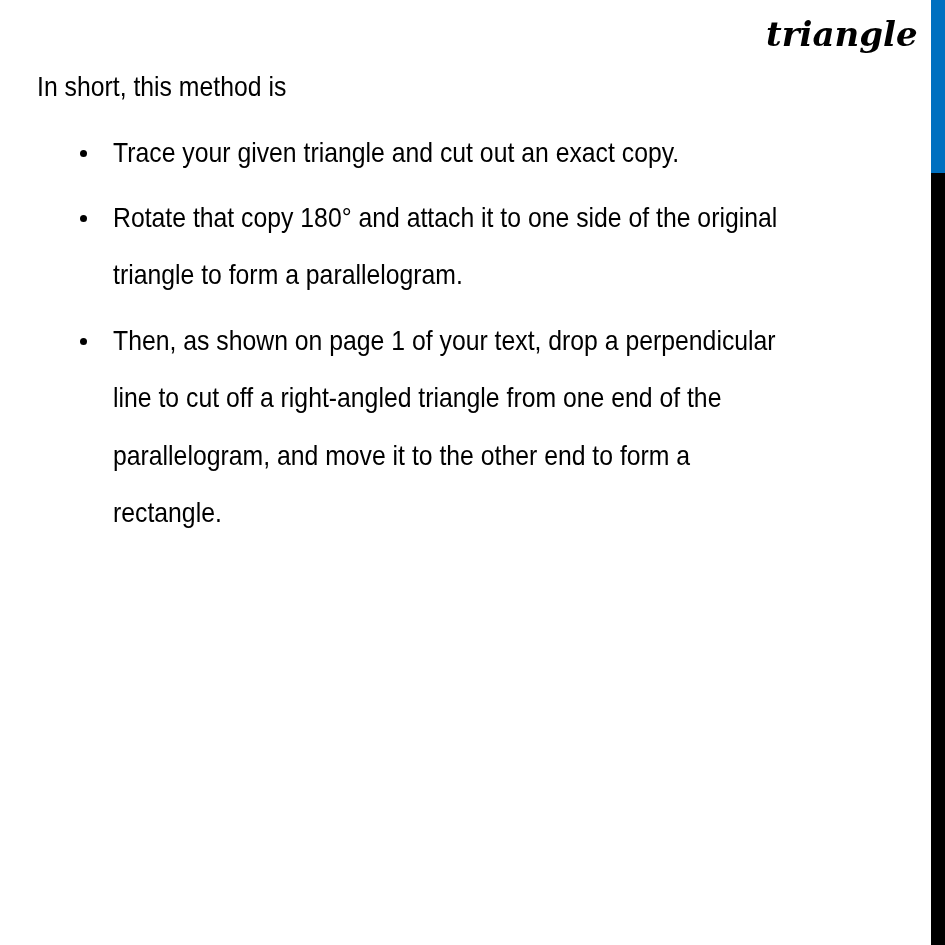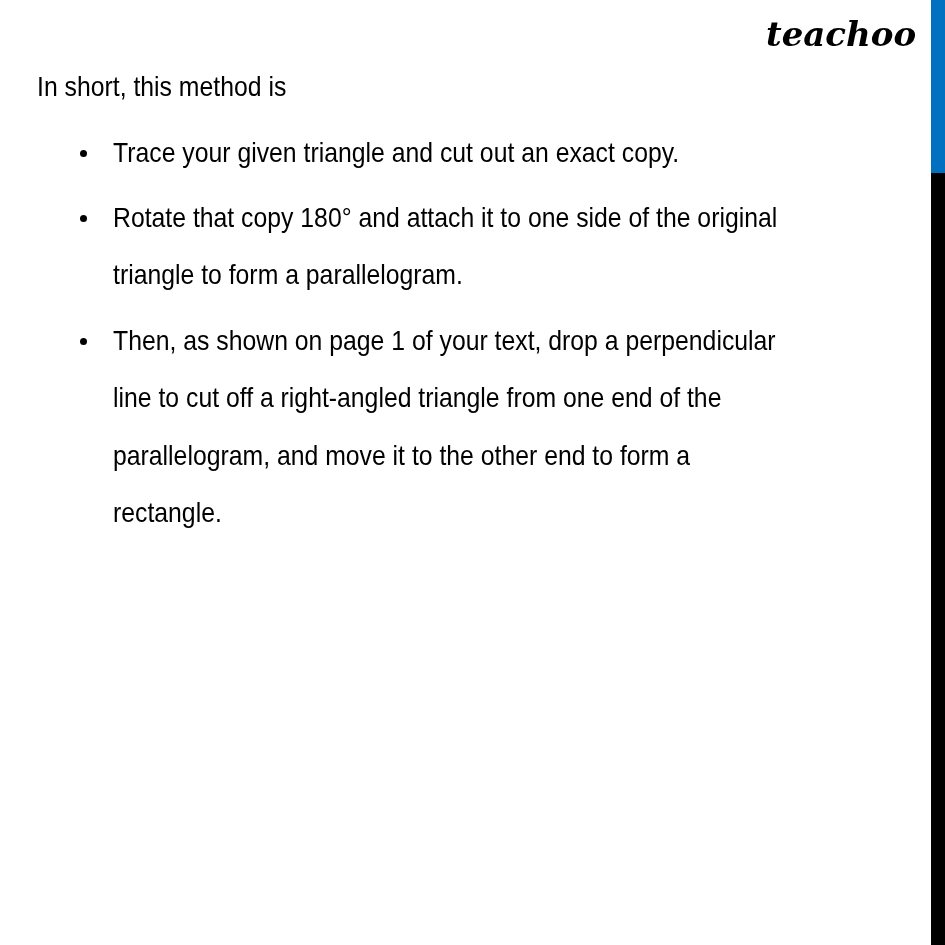--- a/index.html
+++ b/index.html
@@ -36,21 +36,21 @@
     position: absolute; width: 7px; height: 7px; border-radius: 50%;
     background: #000;
   }
 </style>
 </head>
 <body>
 
 <div class="side-bar-blue"></div>
 <div class="side-bar-black"></div>
 
-<div class="logo">teachoo</div>
+<div class="logo">triangle</div>
 
 <div class="line intro">In short, this method is</div>
 
 <div>
   <div class="bullet-dot" style="left:80px; top:150px;"></div>
   <div class="line" style="left:113px; top:136px;">Trace your given triangle and cut out an exact copy.</div>
 </div>
 
 <div>
   <div class="bullet-dot" style="left:80px; top:215px;"></div>

